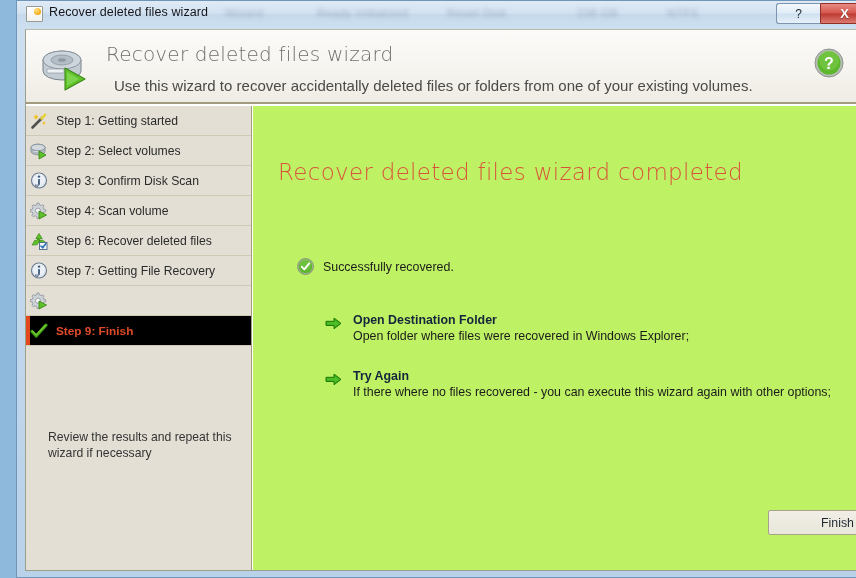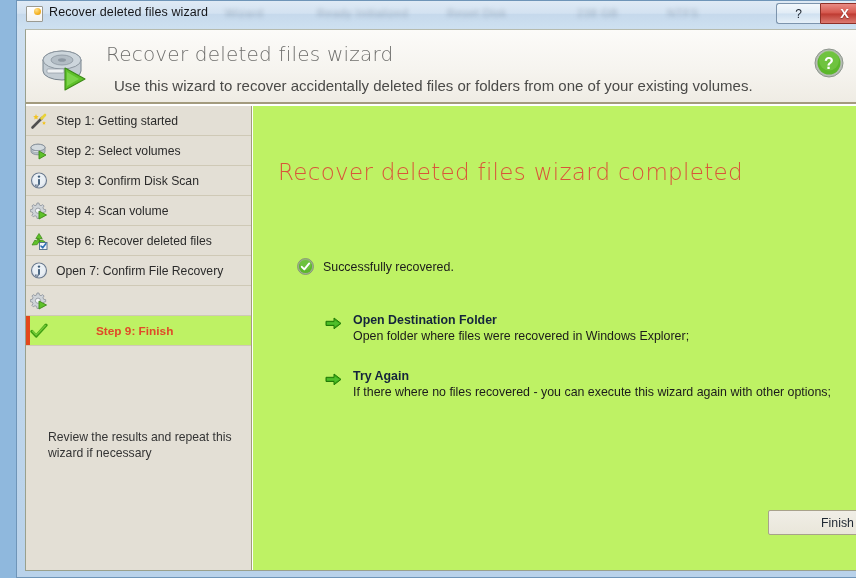--- a/index.html
+++ b/index.html
@@ -162,22 +162,21 @@
     margin-right: 8px;
     flex: 0 0 18px;
     position: relative;
   }
   .step .slabel {
     font-size: 12.2px;
     color: #2b2b2b;
     white-space: nowrap;
   }
   .step.active {
-    background: #bef264;
-    gap: 40px;
+    background: #000000;
   }
   .step.active .slabel {
     color: #e04a28;
     font-weight: bold;
     font-size: 11.8px;
   }
   .step.active::before {
     content: "";
     position: absolute;
     left: 0; top: 0;
@@ -383,21 +382,21 @@
       <div class="step">
         <span class="sicon">
           <svg width="18" height="18" viewBox="0 0 18 18">
             <circle cx="9" cy="8.5" r="7.5" fill="#dfe6ef" stroke="#68788c" stroke-width="1.1"></circle>
             <circle cx="9" cy="7.5" r="6" fill="#eef3f8" opacity="0.7"></circle>
             <path d="M5 13 L7 15.5 L8.5 13.2 Z" fill="#dfe6ef" stroke="#68788c" stroke-width="1"></path>
             <rect x="8.1" y="7" width="1.8" height="6" rx="0.7" fill="#3c5a78"></rect>
             <circle cx="9" cy="4.6" r="1.2" fill="#3c5a78"></circle>
           </svg>
         </span>
-        <span class="slabel">Open 7: Confirm File Recovery</span>
+        <span class="slabel">Step 7: Getting File Recovery</span>
       </div>
 
       <div class="step">
         <span class="sicon">
           <svg width="18" height="18" viewBox="0 0 18 18">
             <path d="M7 1 L9 1 L9.4 3 L11 3.7 L12.7 2.6 L14.1 4 L13 5.7 L13.7 7.3 L15.7 7.7 L15.7 9.7 L13.7 10.1 L13 11.7 L14.1 13.4 L12.7 14.8 L11 13.7 L9.4 14.4 L9 16.4 L7 16.4 L6.6 14.4 L5 13.7 L3.3 14.8 L1.9 13.4 L3 11.7 L2.3 10.1 L0.3 9.7 L0.3 7.7 L2.3 7.3 L3 5.7 L1.9 4 L3.3 2.6 L5 3.7 L6.6 3 Z" fill="#cfd4d8" stroke="#8a9199" stroke-width="0.8"></path>
             <circle cx="8" cy="8.7" r="2.6" fill="#f3f5f7" stroke="#8a9199" stroke-width="0.8"></circle>
             <path d="M9 9 L16.5 13 L9 17 Z" fill="#5fc22a" stroke="#3c8a17" stroke-width="0.9" stroke-linejoin="round"></path>
           </svg>
         </span>

